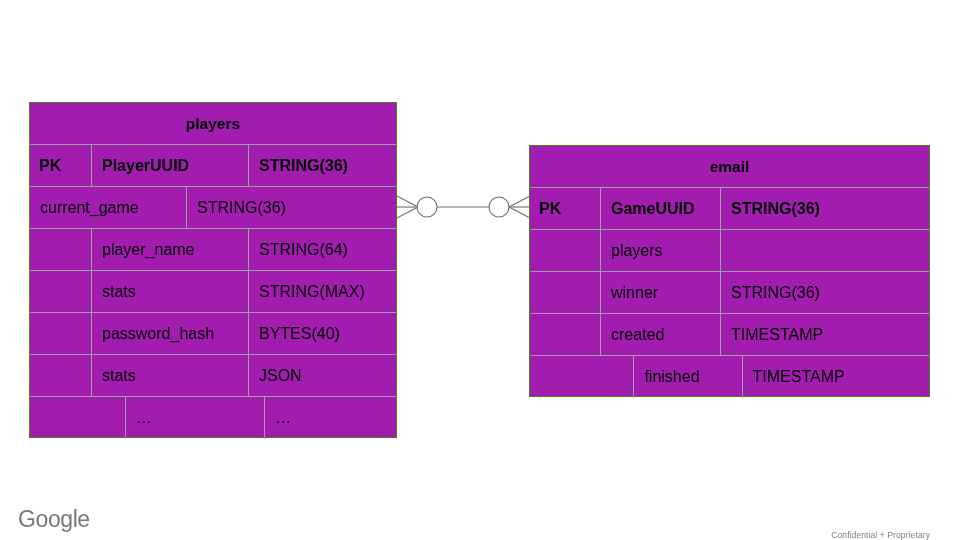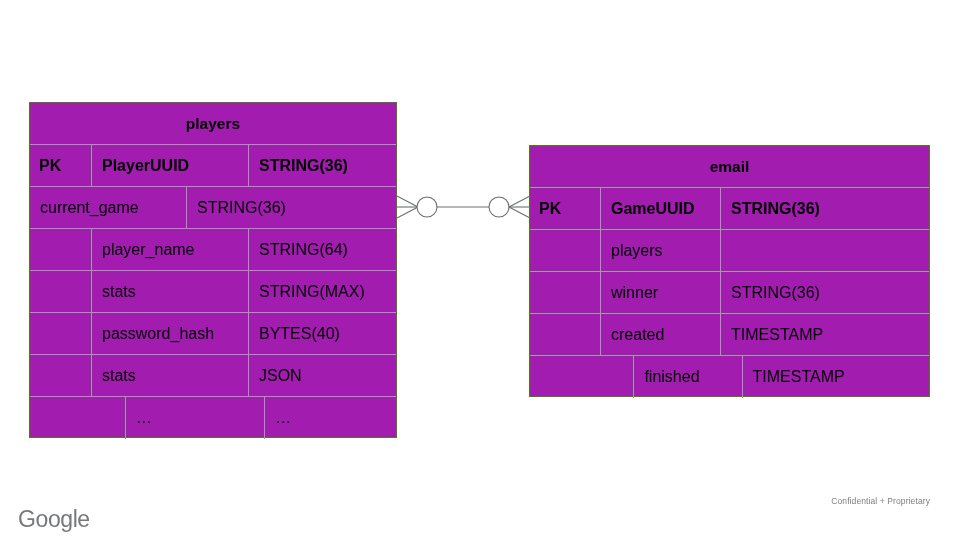--- a/index.html
+++ b/index.html
@@ -118,21 +118,21 @@
     top: 506px;
     font-size: 23px;
     letter-spacing: -0.4px;
     color: #76787a;
     font-family: "Liberation Sans", sans-serif;
   }
 
   .footer-note {
     position: absolute;
     right: 30px;
-    top: 496px;
+    top: 530px;
     font-size: 8.5px;
     color: #7b7d7f;
     letter-spacing: 0.1px;
   }
 </style>
 </head>
 <body>
 
 <div class="slide">
 

